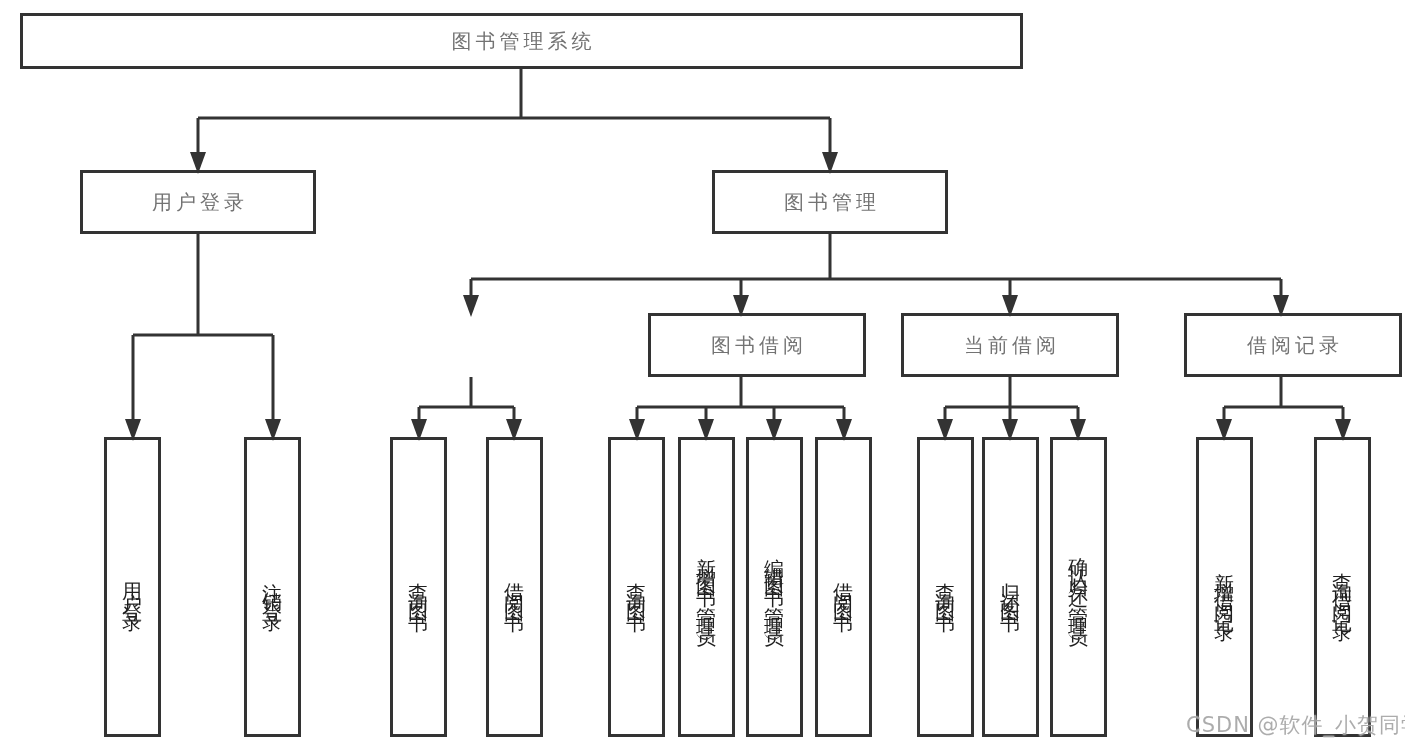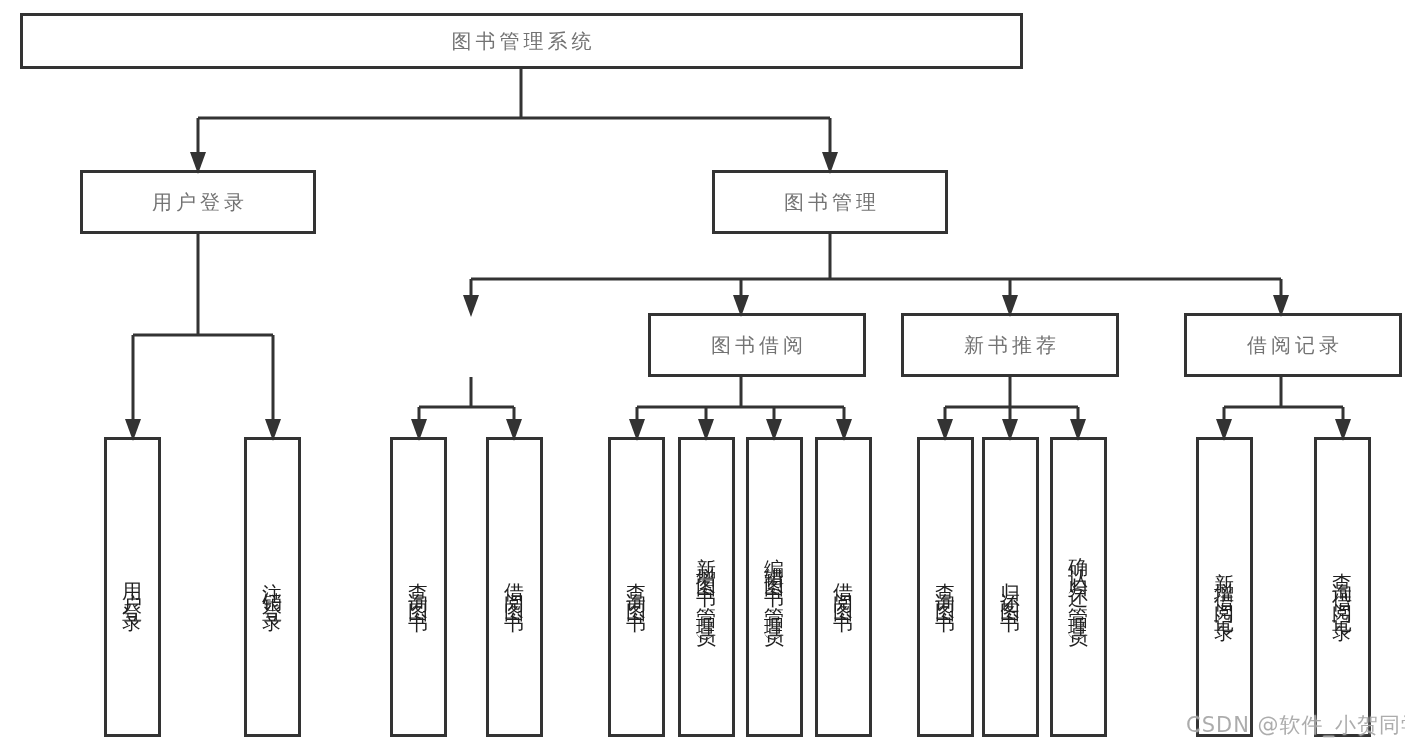--- a/index.html
+++ b/index.html
@@ -87,21 +87,21 @@
     <span class="hlabel">用户登录</span>
   </div>
   <div class="node" style="left:712px; top:170px; width:236px; height:64px;">
     <span class="hlabel">图书管理</span>
   </div>
 
   <div class="node" style="left:620px; top:313px; width:218px; height:64px;margin-left:28px;">
     <span class="hlabel">图书借阅</span>
   </div>
   <div class="node" style="left:901px; top:313px; width:218px; height:64px;">
-    <span class="hlabel">新书推荐</span>
+    <span class="hlabel">当前借阅</span>
   </div>
   <div class="node" style="left:1172px; top:313px; width:218px; height:64px;margin-left:12px;">
     <span class="hlabel">借阅记录</span>
   </div>
 
   <div class="node leaf" style="left:104px;">
     <span class="vlabel">用户登录</span>
   </div>
   <div class="node leaf" style="left:244px;">
     <span class="vlabel">注销登录</span>

